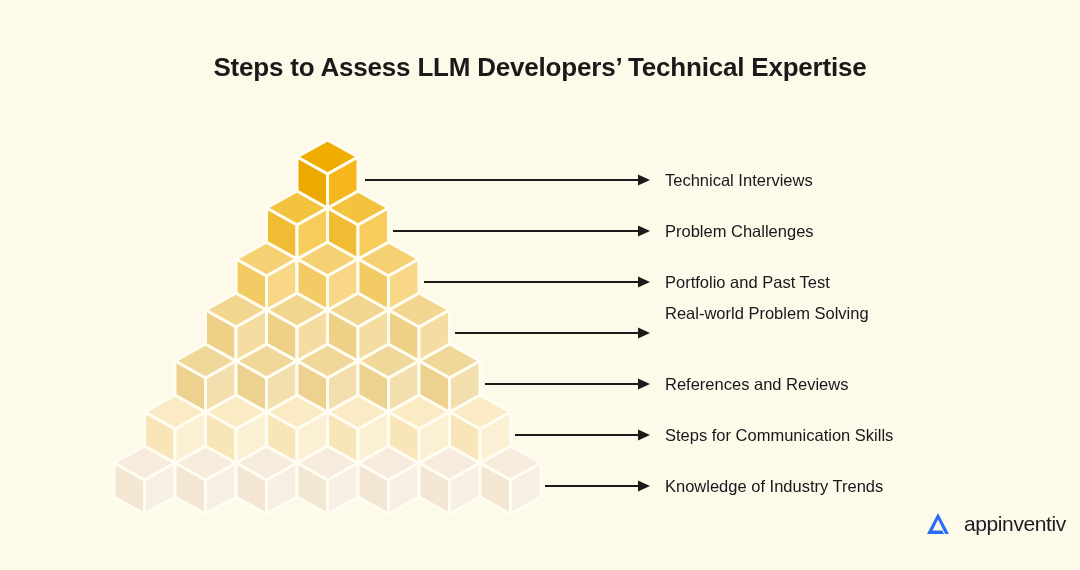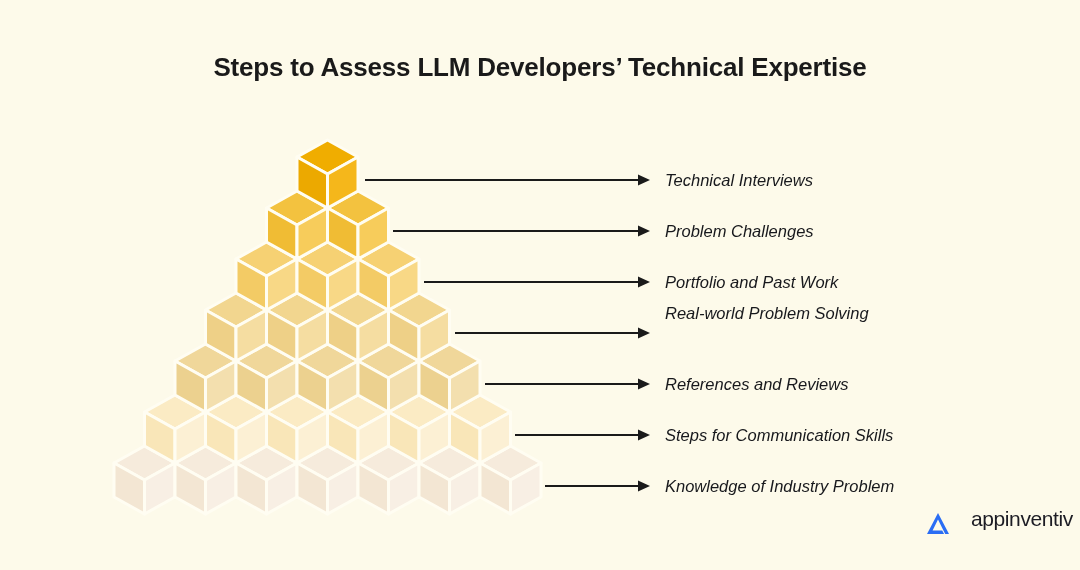--- a/index.html
+++ b/index.html
@@ -36,28 +36,28 @@
     left: 0;
   }
   .step-label {
     position: absolute;
     font-size: 16.5px;
     color: #17181c;
     font-weight: 500;
     white-space: nowrap;
     left: 665px;
     transform: translateY(-50%);
-    font-style: italic;
   }
   #brand-logo {
     position: absolute;
     left: 923px;
     top: 508px;
     display: flex;
-    gap: 18px;
+    align-items: center;
+    gap: 11px;
   }
   #brand-wordmark {
     font-size: 21px;
     color: #1c1c24;
     letter-spacing: -0.4px;
     font-weight: 500;
     line-height: 1;
   }
 </style>
 </head>
@@ -252,25 +252,25 @@
         <g>
           <line x1="545" y1="486" x2="640" y2="486" stroke="#1a1a1a" stroke-width="2.2"></line>
           <polygon points="650,486 638,480.5 638,491.5" fill="#1a1a1a"></polygon>
         </g>
       </g>
   </svg>
 
   <div id="labels-group">
       <div class="step-label" style="top: 180px;">Technical Interviews</div>
       <div class="step-label" style="top: 231px;">Problem Challenges</div>
-      <div class="step-label" style="top: 282px;">Portfolio and Past Work</div>
+      <div class="step-label" style="top: 282px;">Portfolio and Past Test</div>
       <div class="step-label" style="top: 313px;">Real-world Problem Solving</div>
       <div class="step-label" style="top: 384px; text-align: center;">References and Reviews</div>
       <div class="step-label" style="top: 435px;">Steps for Communication Skills</div>
-      <div class="step-label" style="top: 486px;">Knowledge of Industry Problem</div>
+      <div class="step-label" style="top: 486px;">Knowledge of Industry Trends</div>
     </div>
 
   <div id="brand-logo">
     <svg width="30" height="30" viewBox="0 0 30 30">
       <path id="logo-mark-path" d="M15 5 L26 26 L22.2 26 L15 11.5 L9.6 22.4 L19.2 22.4 L21.1 26 L4 26 Z" fill="#2a6df4"></path>
     </svg>
     <span id="brand-wordmark">appinventiv</span>
   </div>
 
 </div>

